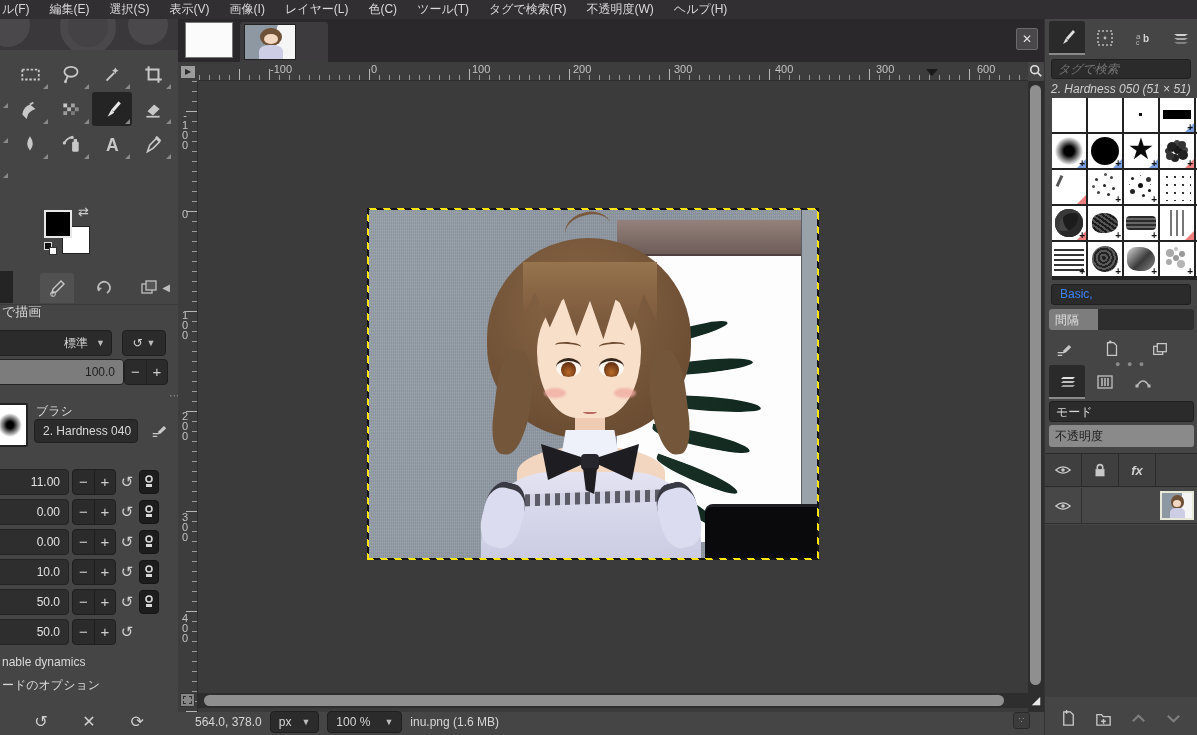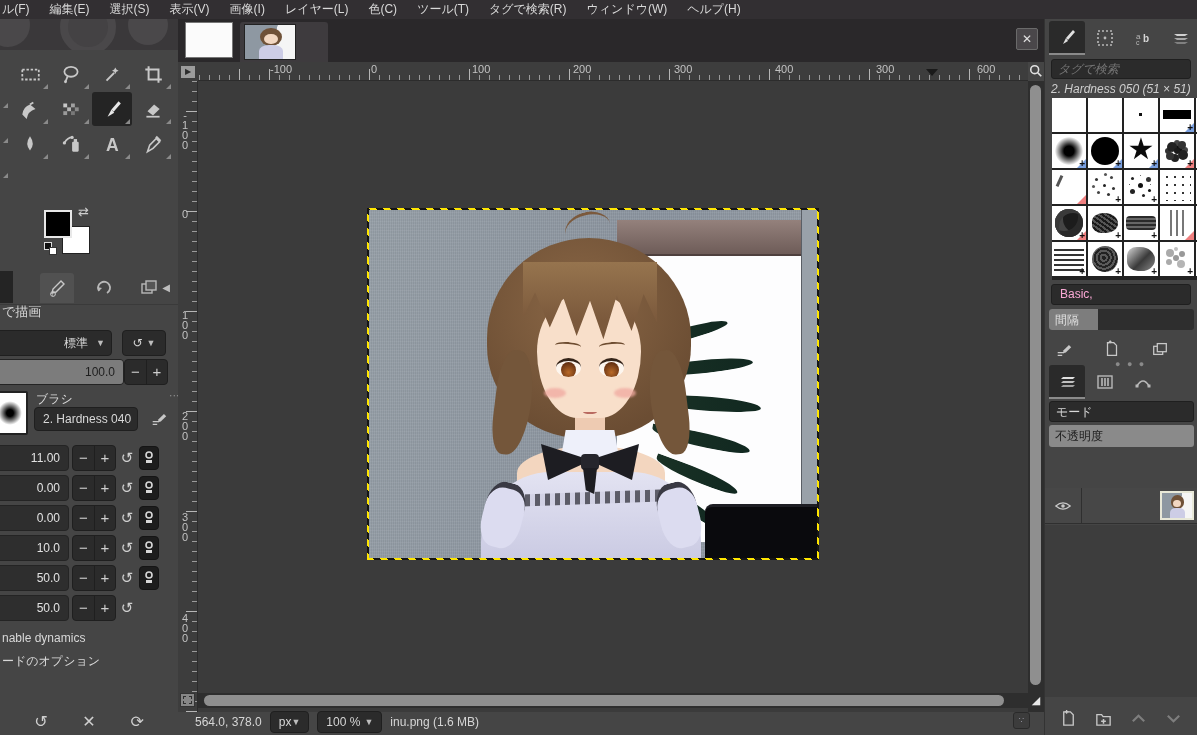--- a/index.html
+++ b/index.html
@@ -68,21 +68,21 @@
     border:1px solid #1f1f1f; border-radius:4px; overflow:hidden; }
   .spin { width:21px; height:24px; border:none; background:transparent; color:#cfcfcf;
     font-size:15px; line-height:22px; cursor:pointer; }
   .spin + .spin { border-left:1px solid #1f1f1f; }
   .roundbtn { background:transparent; border:none; color:#cfcfcf; font-size:15px; cursor:pointer;
     width:20px; height:26px; }
   .jackbtn { width:20px; height:24px; background:#1d1d1d; border:1px solid #151515; border-radius:4px;
     color:#d8d8d8; display:flex; align-items:center; justify-content:center; cursor:pointer; }
   #opacity-row .sliderbox { width:180px; }
   #opacity-row .spingroup { right:2px; }
-  #brush-sel { position:relative; height:48px; margin:6px 0; }
+  #brush-sel { position:relative; height:48px; margin:18px 0; }
   #brush-thumb { position:absolute; left:-8px; top:0; width:36px; height:44px; background:#fff;
     border:2px solid #222; border-radius:2px; overflow:hidden; }
   #brush-thumb i { position:absolute; left:4px; top:8px; width:24px; height:24px; border-radius:50%;
     background:radial-gradient(circle,#000 20%,rgba(0,0,0,0) 70%); }
   #brush-lbl { position:absolute; left:36px; top:0; font-size:12px; color:#d8d8d8; }
   #brush-name { position:absolute; left:34px; top:16px; width:104px; height:24px; padding-left:8px; font-size:12px; }
   #brush-edit { position:absolute; right:2px; top:18px; }
   .editicon svg { width:18px; height:18px; }
   #sliders .row { height:26px; margin:4px 0; }
   #sliders .sliderbox { width:125px; }
@@ -217,22 +217,22 @@
   #hscroll { position:absolute; left:20px; top:674px; width:830px; height:15px; background:#2e2e2e; }
   #hscroll .thumb { position:absolute; left:6px; top:2px; width:800px; height:11px; background:#8f8f8f; border-radius:6px; }
   #zoom-corner { position:absolute; left:850px; top:43px; width:16px; height:19px; color:#e8e8e8; }
   #zoom-corner svg { width:14px; height:14px; margin:2px 0 0 1px; }
   #nav-corner { position:absolute; left:850px; top:674px; width:16px; height:15px; color:#e8e8e8;
     font-size:11px; line-height:15px; text-align:center; }
 
   #statusbar { position:absolute; left:0; top:689px; width:866px; height:27px; display:flex;
     align-items:center; gap:8px; padding-left:17px; color:#d6d6d6; }
   .sb-dd { background:#2b2b2b; border:1px solid #1f1f1f; border-radius:4px; height:22px;
-    display:flex; align-items:center; padding:0 8px; gap:0; }
-  #sb-zoom { gap:4px; }
+    display:flex; align-items:center; padding:0 8px; gap:10px; }
+  #sb-zoom { gap:14px; }
   #sb-extra { position:absolute; right:14px; top:4px; width:17px; height:17px; background:#3c3c3c;
     border:1px solid #2a2a2a; border-radius:3px; color:#9a9aa8; font-size:8px; line-height:16px; text-align:center; }
 
   
   #right-dock { position:absolute; left:1044px; top:19px; width:153px; height:716px; background:#454545;
     border-left:1px solid #333; }
   #rd-tabs { position:absolute; left:4px; top:2px; height:36px; display:flex; gap:2px; }
   .rdtab { width:36px; height:34px; display:flex; align-items:center; justify-content:center;
     border-radius:3px 3px 0 0; }
   .rdtab.sel { background:#2a2a2a; border-bottom:2px solid #8a8a8a; }
@@ -276,21 +276,21 @@
   .g-lines { position:absolute; left:2px; top:5px; width:30px; height:24px;
     background:repeating-linear-gradient(0deg,#333 0 2px,transparent 2px 5px); }
   .g-texround { position:absolute; left:4px; top:4px; width:26px; height:26px; border-radius:50%;
     background:repeating-radial-gradient(circle at 45% 45%,#222 0 2px,#5a5a5a 2px 4px); }
   .g-smudge { position:absolute; left:3px; top:5px; width:28px; height:24px; border-radius:40% 60% 55% 45%;
     background:linear-gradient(135deg,#bdbdbd 10%,#3a3a3a 55%,#777 90%); }
   .g-splatlight { position:absolute; left:13px; top:13px; width:6px; height:6px; border-radius:50%; background:#999;
     box-shadow:-6px -5px 0 1px #aaa,6px -4px 0 0 #999,5px 6px 0 1px #b5b5b5,-7px 4px 0 0 #aaa,0 -9px 0 -1px #c0c0c0; }
 
   #rd-tag { position:absolute; left:6px; top:265px; width:140px; height:21px; background:#2b2b2b;
-    border:1px solid #1f1f1f; border-radius:3px; color:#f9a8d4; font-size:12px; padding:2px 8px; }
+    border:1px solid #1f1f1f; border-radius:3px; color:#3b82f6; font-size:12px; padding:2px 8px; }
   #rd-spacing { position:absolute; left:4px; top:290px; width:145px; height:21px; background:#2e2e2e;
     border-radius:3px; overflow:hidden; }
   #rd-spacing .fill { position:absolute; left:0; top:0; bottom:0; width:34%; background:#7d7d7d; }
   #rd-spacing .lab { position:absolute; left:6px; top:3px; color:#e0e0e0; z-index:2; }
   #rd-actions { position:absolute; left:10px; top:316px; width:136px; height:28px; display:flex;
     gap:30px; align-items:center; }
   #rd-actions svg { width:18px; height:18px; }
   #rd-dots { position:absolute; left:70px; top:340px; color:#8a8a8a; font-size:9px; letter-spacing:2px; }
   #ly-tabs { position:absolute; left:4px; top:346px; height:34px; display:flex; gap:2px; }
   #ly-mode { position:absolute; left:4px; top:382px; width:145px; height:21px; background:#2b2b2b;
@@ -325,21 +325,21 @@
   <div id="menubar">
       <span class="menu-item">ル(F)</span>
       <span class="menu-item">編集(E)</span>
       <span class="menu-item">選択(S)</span>
       <span class="menu-item">表示(V)</span>
       <span class="menu-item">画像(I)</span>
       <span class="menu-item">レイヤー(L)</span>
       <span class="menu-item">色(C)</span>
       <span class="menu-item">ツール(T)</span>
       <span class="menu-item">タグで検索(R)</span>
-      <span class="menu-item">ウィンドウ(W)</span>
+      <span class="menu-item">不透明度(W)</span>
       <span class="menu-item">ヘルプ(H)</span>
     </div>
 
   <div id="left-panel">
     <div id="wilber">
         <i class="c1"></i>
         <i class="c2"></i>
         <i class="c3"></i>
       </div>
     <div class="edgecut" style="top:57px"></div>
@@ -893,20 +893,37 @@
         <svg viewBox="0 0 20 20">
             <path d="M4 14q6-10 12 0" fill="none" stroke="#b8b8b8" stroke-width="1.6"></path>
             <rect x="2.5" y="12.5" width="3" height="3" fill="#b8b8b8"></rect>
             <rect x="14.5" y="12.5" width="3" height="3" fill="#b8b8b8"></rect>
           </svg>
       </div>
     </div>
     <div id="ly-mode">モード</div>
     <div id="ly-opacity">不透明度</div>
 
+    <div id="ly-header">
+      <div class="hc">
+        <svg viewBox="0 0 20 20">
+            <path d="M2 10q8-7 16 0q-8 7-16 0z" fill="none" stroke="#c8c8c8" stroke-width="1.4"></path>
+            <circle cx="10" cy="10" r="2" fill="#c8c8c8"></circle>
+          </svg>
+      </div>
+      <div class="hc">
+        <svg viewBox="0 0 20 20">
+            <rect x="5" y="9" width="10" height="8" fill="#c8c8c8"></rect>
+            <path d="M7 9V7a3 3 0 0 1 6 0v2" fill="none" stroke="#c8c8c8" stroke-width="1.8"></path>
+          </svg>
+      </div>
+      <div class="hc">
+          <span class="fxtxt">fx</span>
+        </div>
+    </div>
 
     <div id="ly-row">
       <div class="eyec">
         <svg viewBox="0 0 20 20">
             <path d="M2 10q8-7 16 0q-8 7-16 0z" fill="none" stroke="#c8c8c8" stroke-width="1.4"></path>
             <circle cx="10" cy="10" r="2" fill="#c8c8c8"></circle>
           </svg>
       </div>
       <div id="ly-thumb">
         <div class="minigirl">

